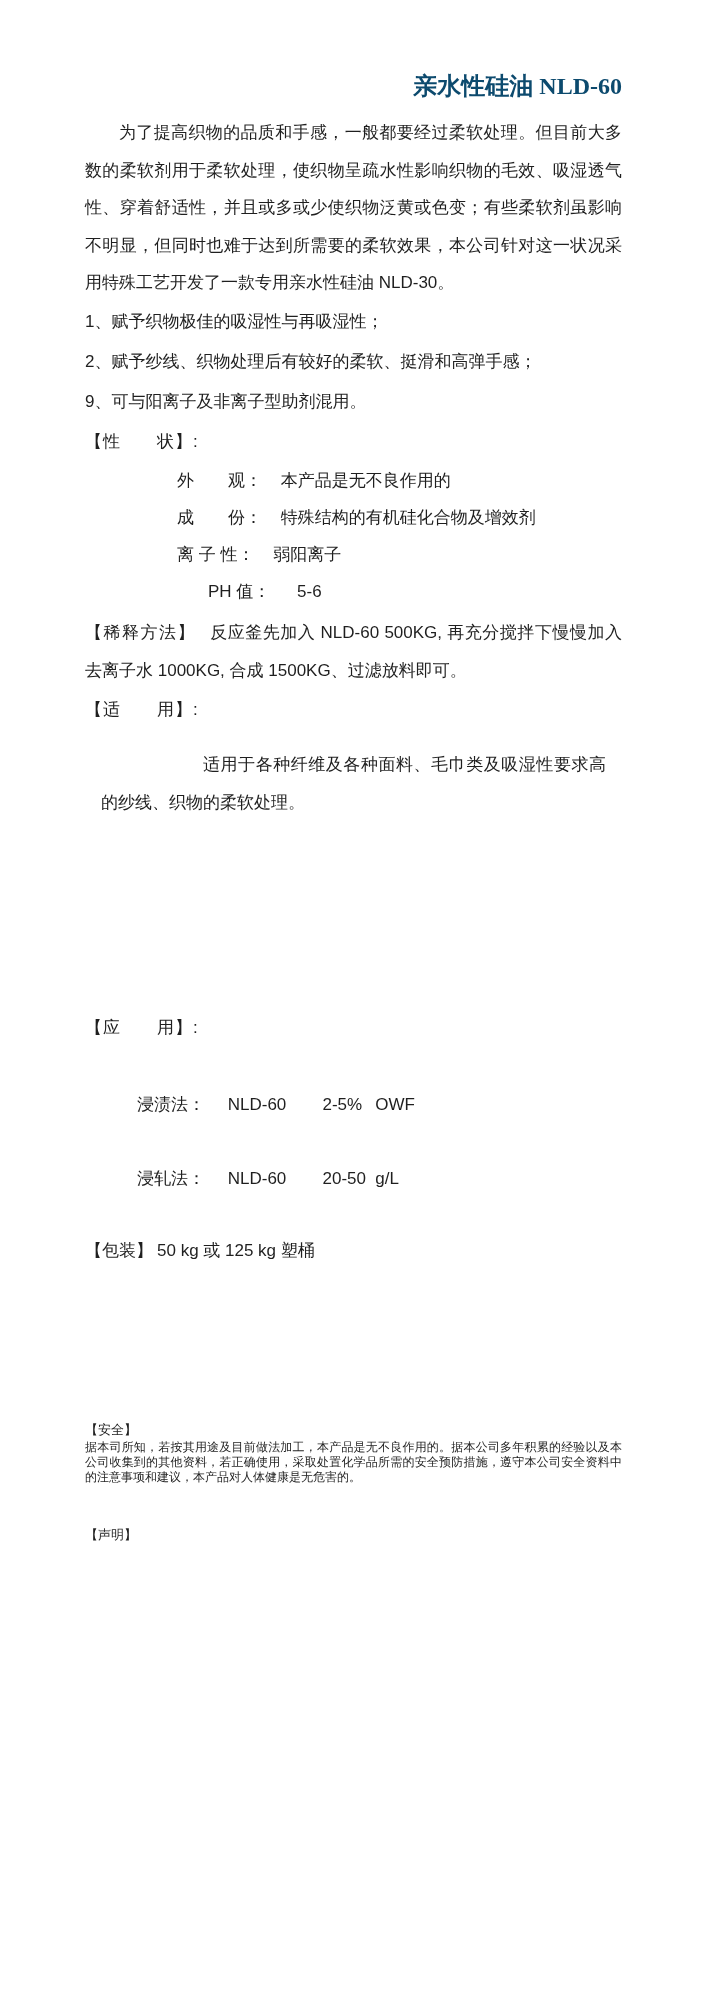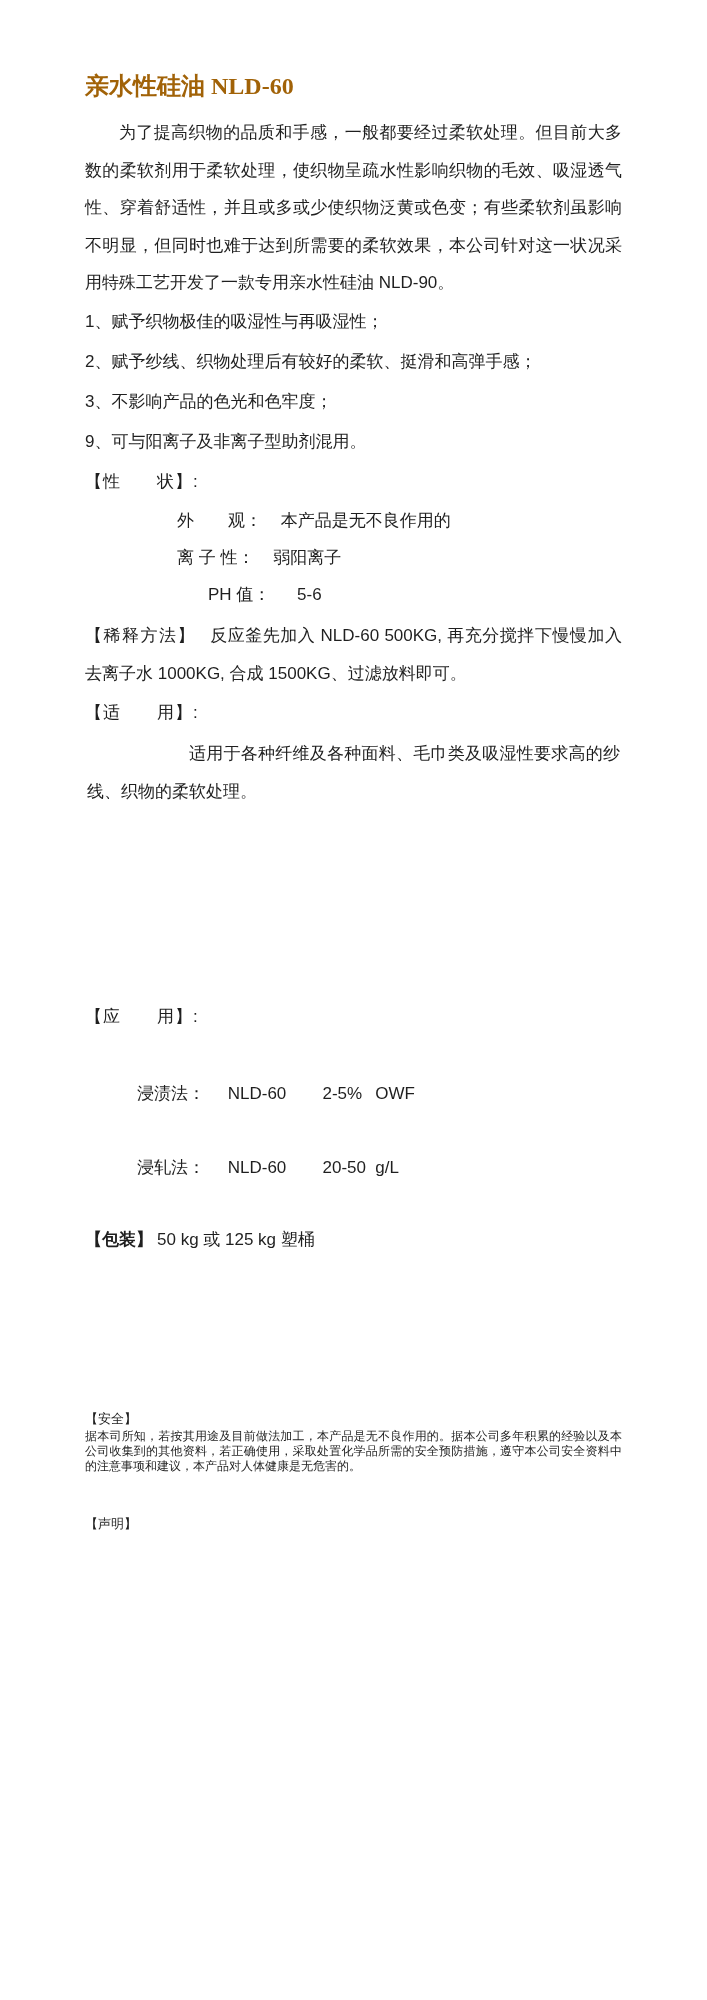--- a/index.html
+++ b/index.html
@@ -10,26 +10,26 @@
     margin: 0 auto;
     background: #ffffff;
     font-family: "Liberation Sans", "DejaVu Sans", sans-serif;
     color: #1f1f1f;
     overflow: hidden;
   }
   .content { padding: 0 85px; }
 
   .doc-title {
     margin: 70px 0 0 0;
-    text-align: left;
+    text-align: right;
     font-family: "Liberation Serif", "DejaVu Serif", serif;
     font-weight: bold;
     font-size: 24px;
     line-height: 32px;
-    color: #a16207;
+    color: #0c4a6e;
   }
 
   .intro {
     margin: 12px 0 0 0;
     font-size: 17px;
     line-height: 37.5px;
     text-align: justify;
     text-indent: 2em;
   }
 
@@ -59,21 +59,21 @@
 
   .dilution {
     margin: 4px 0 0 0;
     font-size: 17px;
     line-height: 38px;
     text-align: justify;
   }
   .dilution .inline-heading { letter-spacing: 1px; margin-right: 14px; }
 
   .suitable-para {
-    margin: 2px;
+    margin: 16px;
     font-size: 17px;
     line-height: 38px;
     text-align: justify;
     text-indent: 6em;
     font-family: Liberation Serif, serif;
   }
 
   .app-heading { margin-top: 186px; }
 
   .app-row {
@@ -86,21 +86,21 @@
   .app-method  { display: inline-block; width: 86px; }
   .app-product { display: inline-block; min-width: 90px; }
   .app-dosage  { display: inline-block; min-width: 48px; }
   .app-unit    { display: inline-block; }
 
   .packaging {
     margin: 34px 0 0 0;
     font-size: 17px;
     line-height: 38px;
   }
-  .packaging .inline-heading { margin-right: 4px; font-weight: bold; }
+  .packaging .inline-heading { margin-right: 4px; }
 
   .fine-section { margin-top: 150px; }
   .fine-section.statement { margin-top: 40px; }
   .fine-heading {
     margin: 0;
     font-size: 13px;
     line-height: 20px;
     font-weight: normal;
   }
   .fine-text {
@@ -111,31 +111,34 @@
   }
 </style>
 </head>
 <body>
 
 <div class="page">
   <div class="content">
 
     <h1 class="doc-title">亲水性硅油 NLD-60</h1>
 
-    <p class="intro">为了提高织物的品质和手感，一般都要经过柔软处理。但目前大多数的柔软剂用于柔软处理，使织物呈疏水性影响织物的毛效、吸湿透气性、穿着舒适性，并且或多或少使织物泛黄或色变；有些柔软剂虽影响不明显，但同时也难于达到所需要的柔软效果，本公司针对这一状况采用特殊工艺开发了一款专用亲水性硅油 NLD-90。</p>
+    <p class="intro">为了提高织物的品质和手感，一般都要经过柔软处理。但目前大多数的柔软剂用于柔软处理，使织物呈疏水性影响织物的毛效、吸湿透气性、穿着舒适性，并且或多或少使织物泛黄或色变；有些柔软剂虽影响不明显，但同时也难于达到所需要的柔软效果，本公司针对这一状况采用特殊工艺开发了一款专用亲水性硅油 NLD-30。</p>
 
     <p class="feature-item">1、赋予织物极佳的吸湿性与再吸湿性；</p>
     <p class="feature-item">2、赋予纱线、织物处理后有较好的柔软、挺滑和高弹手感；</p>
-    <p class="feature-item">3、不影响产品的色光和色牢度；</p>
     <p class="feature-item">9、可与阳离子及非离子型助剂混用。</p>
 
     <p class="sec-heading">【性　　状】:</p>
     <p class="prop-row">
       <span class="prop-label">外　　观：</span>
       <span class="prop-value">本产品是无不良作用的</span>
+    </p>
+    <p class="prop-row">
+      <span class="prop-label">成　　份：</span>
+      <span class="prop-value">特殊结构的有机硅化合物及增效剂</span>
     </p>
     <p class="prop-row">
       <span class="prop-label">离 子 性：</span>
       <span class="prop-value">弱阳离子</span>
     </p>
     <p class="prop-row ph-row">
       <span class="prop-label">PH 值：</span>
       <span class="prop-value">5-6</span>
     </p>
 

